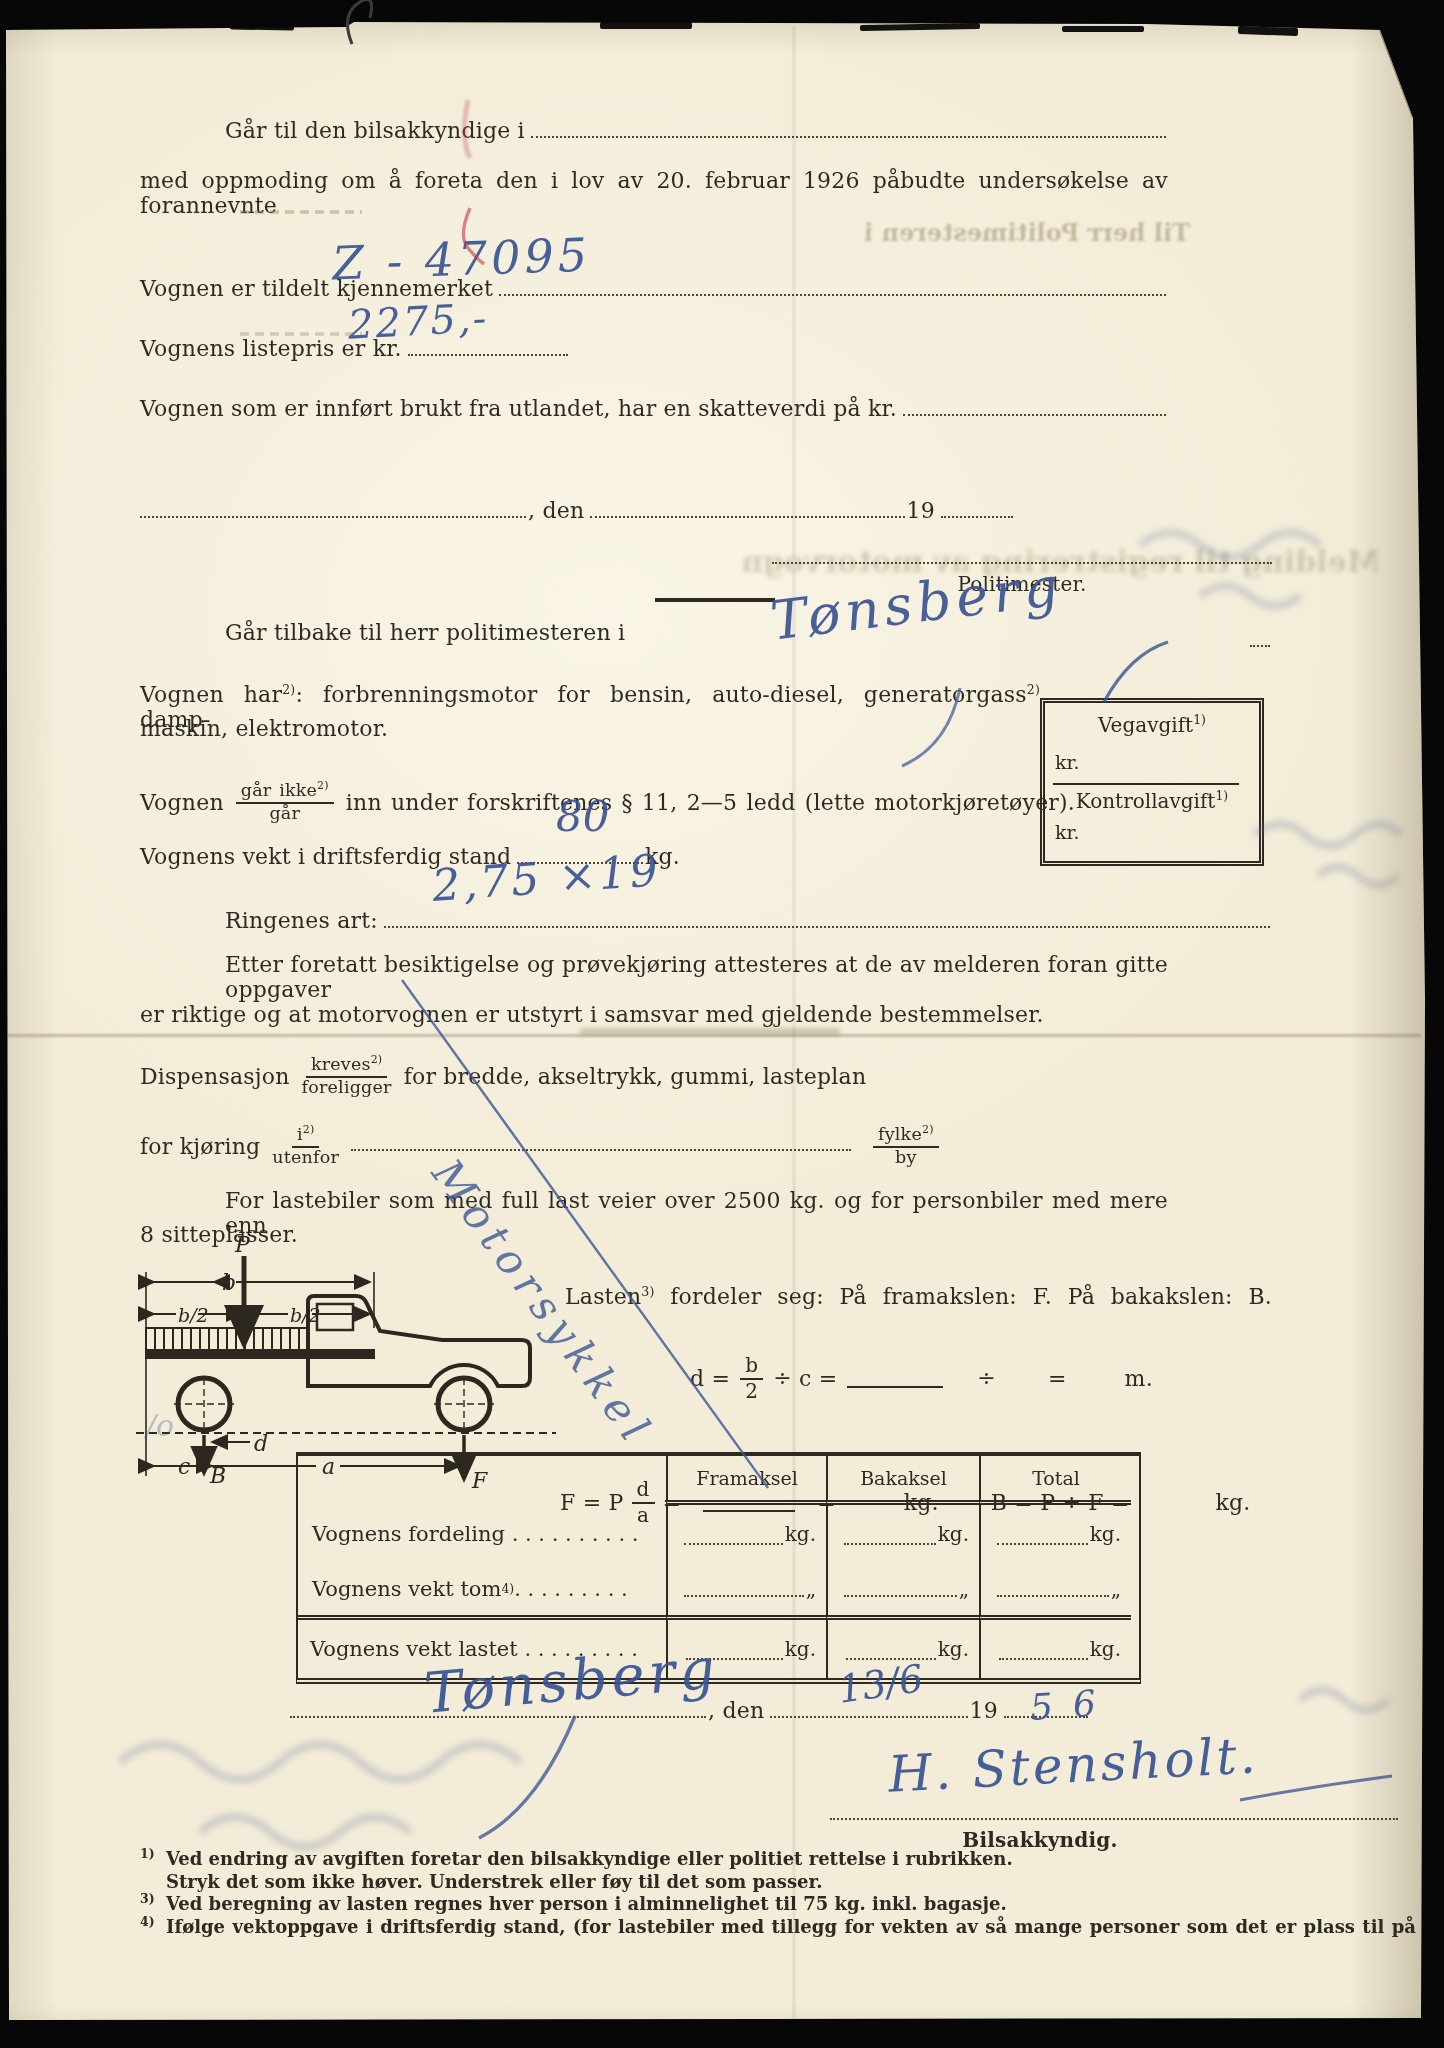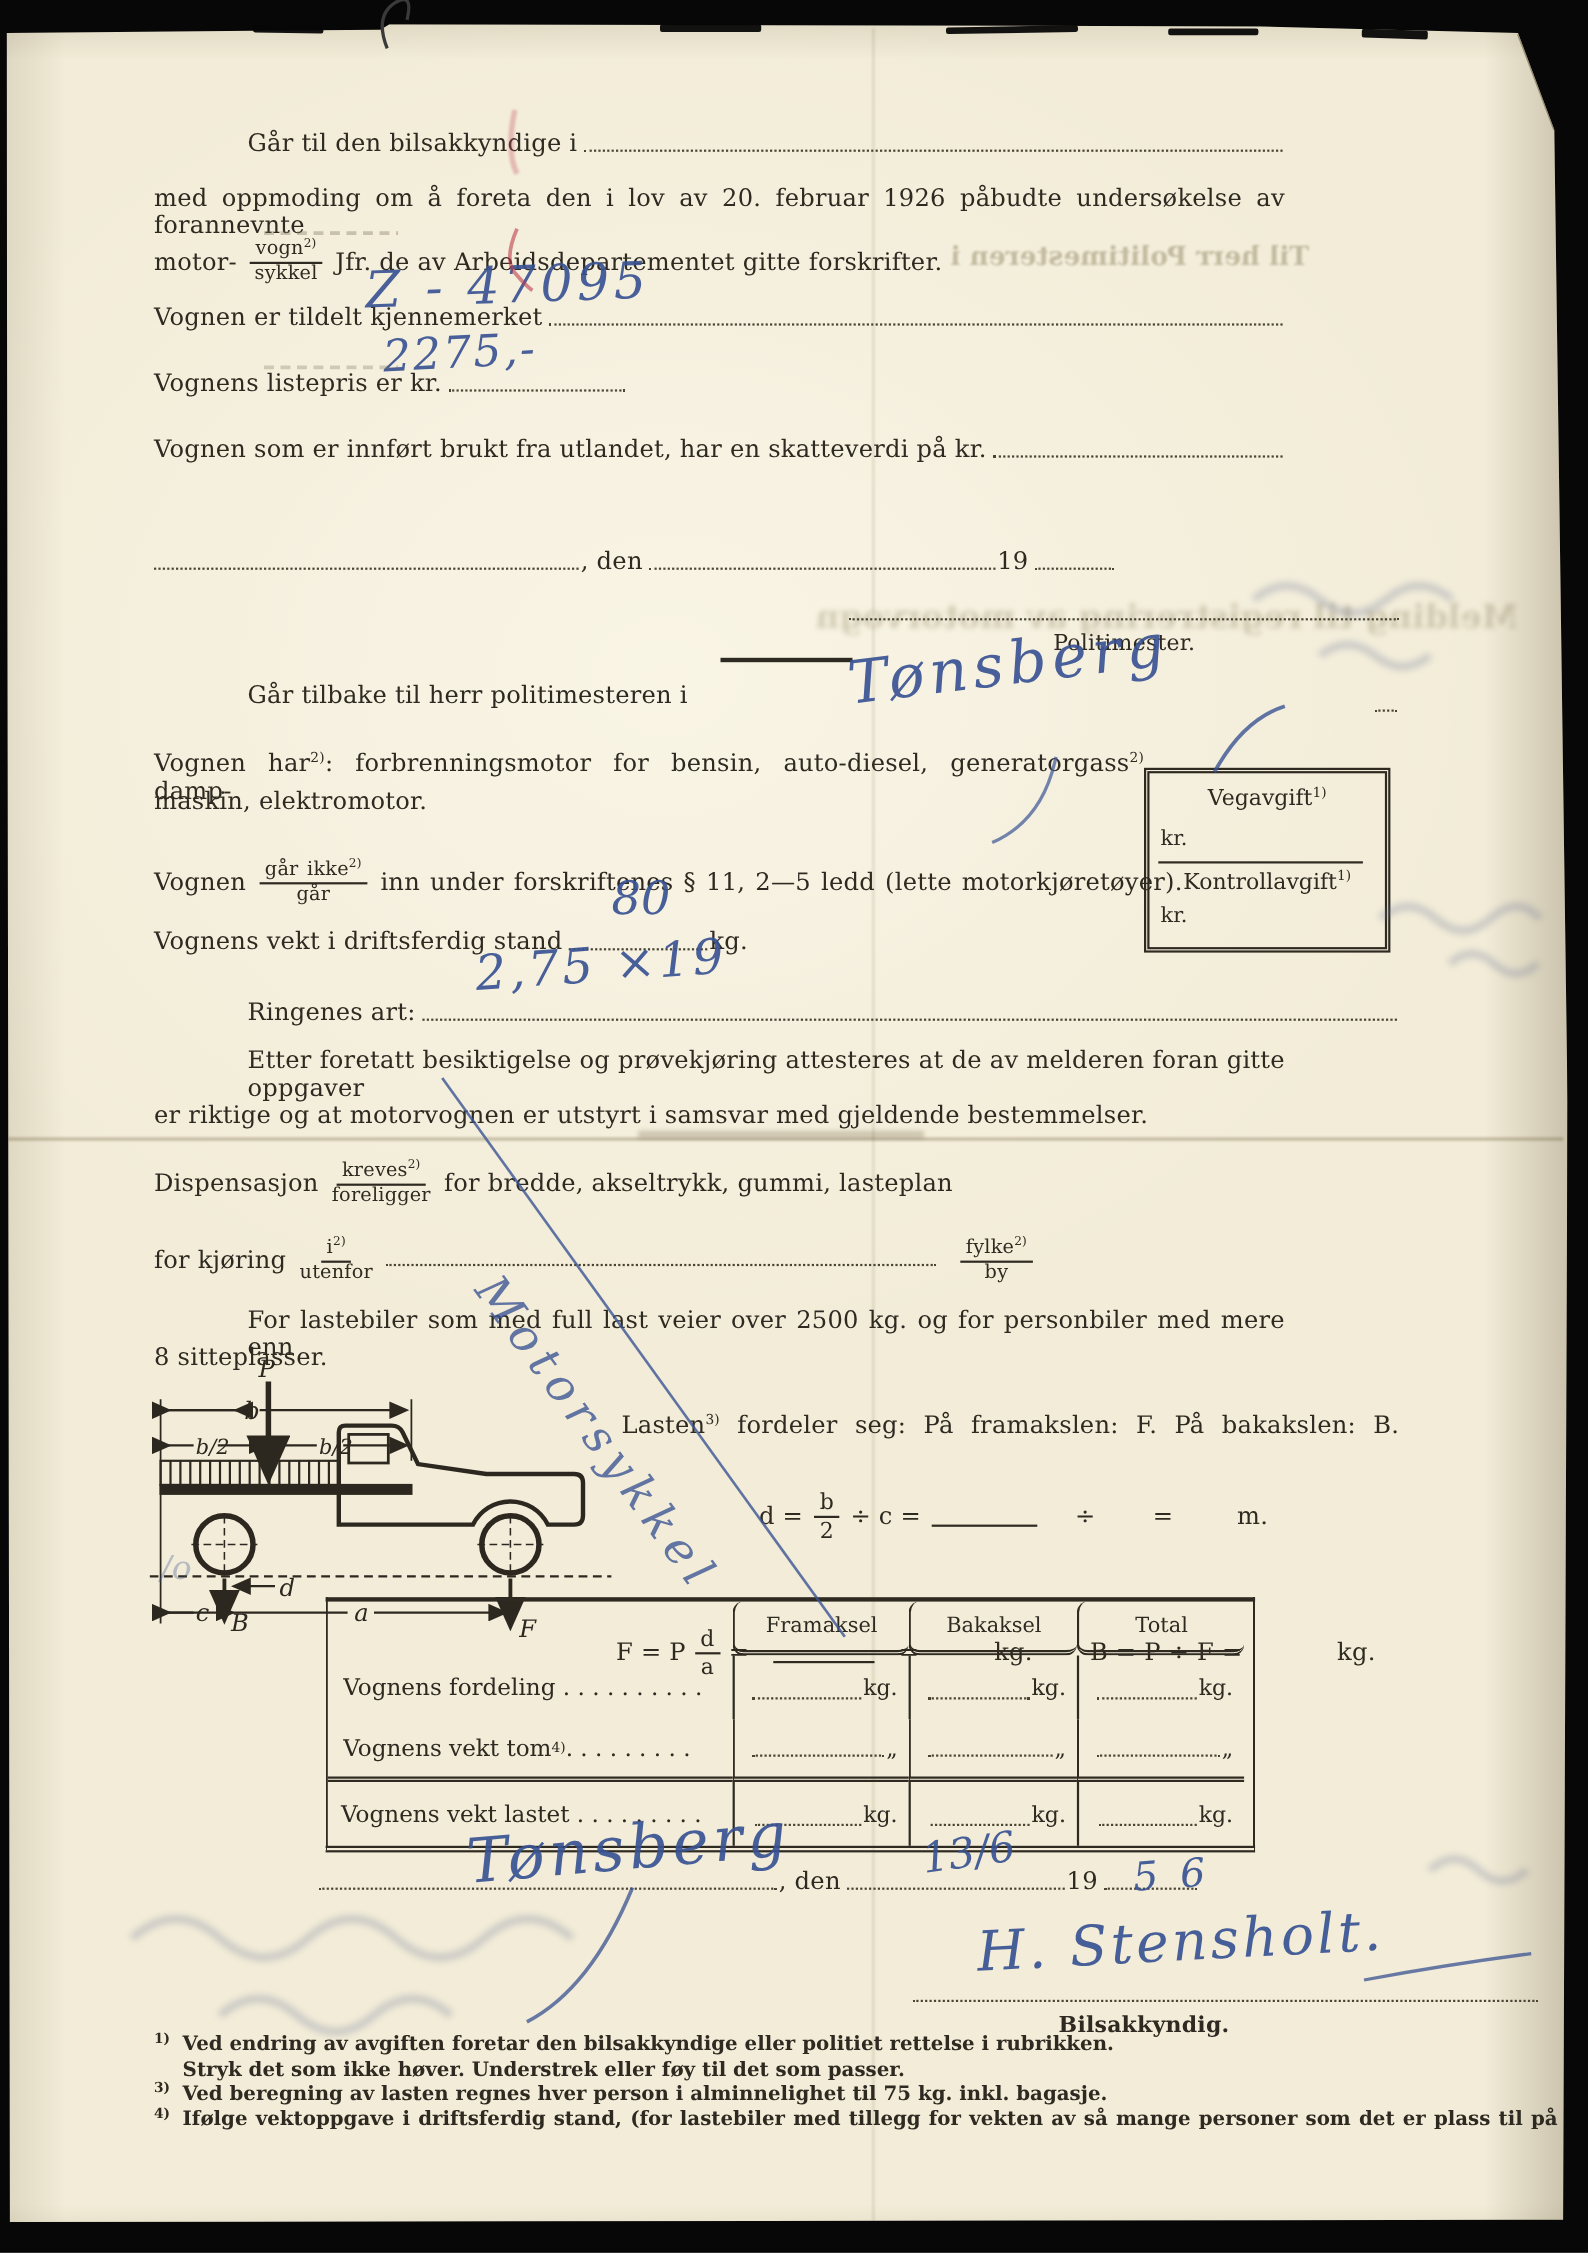--- a/index.html
+++ b/index.html
@@ -31,21 +31,21 @@
   .frac sup{font-size:11px;}
   .rule{position:absolute;background:var(--ink);}
   .box{position:absolute;left:1040px;top:698px;width:214px;height:158px;border:5px double var(--ink);
        font-size:20px;color:var(--ink);}
   .box .bc{text-align:center;margin-top:10px;}
   .box .bk{margin:14px 4px 0 10px;font-size:19px;}
   .box .bl{border-top:2.4px solid var(--ink);margin:10px 20px 0 8px;}
   .tbl{position:absolute;left:296px;top:1452px;width:841px;border:2.5px solid var(--ink);
        border-top-width:4px;border-bottom:6px double var(--ink);display:grid;
        grid-template-columns:368px 160px 153px 152px;color:var(--ink);}
-  .tbl .hc{height:44px;display:flex;align-items:center;justify-content:center;font-size:19px;border-radius:10px;}
+  .tbl .hc{height:44px;display:flex;align-items:center;justify-content:center;font-size:19px;}
   .tbl .hd{border-left:2px solid var(--ink);border-bottom:5px double var(--ink);}
   .tbl .lc{display:flex;align-items:center;padding-left:14px;font-size:21px;}
   .tbl .dc{border-left:2px solid var(--ink);display:flex;align-items:baseline;padding:0 10px;font-size:20px;}
   .tbl .r1{height:58px;}
   .tbl .r2{height:52px;border-bottom:5px double var(--ink);}
   .tbl .r3{height:58px;padding-left:12px;}
   .tbl .dc .dots{margin-bottom:18px;}
   .tbl .dc .unit{align-self:center;}
   .hw{position:absolute;font-family:"DejaVu Serif","Liberation Serif",serif;font-style:italic;
       color:rgba(56,82,146,.92);white-space:nowrap;}
@@ -71,28 +71,20 @@
   <div class="ghost" style="left:790px;top:218px;width:400px;font-size:24px;">Til herr Politimesteren i</div>
   <div class="ghost" style="left:620px;top:544px;width:760px;font-size:30px;filter:blur(2.2px);color:rgba(138,126,92,.34);">Melding til registrering av motorvogn</div>
 
   <div class="row" style="left:225px;top:118px;width:943px;">
     <span>Går til den bilsakkyndige i</span>
     <span class="dots"></span>
   </div>
 
   <div class="txt jl" style="left:140px;top:168px;width:1028px;">med oppmoding om å foreta den i lov av 20. februar 1926 påbudte undersøkelse av forannevnte</div>
 
-  <div class="fx" style="left:140px;top:206px;height:64px;">
-    <span>motor-</span>
-    <span class="frac">
-      <span class="ft">vogn<sup>2)</sup></span>
-      <span>sykkel</span>
-    </span>
-    <span>Jfr. de av Arbeidsdepartementet gitte forskrifter.</span>
-  </div>
 
   <div class="row" style="left:140px;top:276px;width:1028px;">
     <span>Vognen er tildelt kjennemerket</span>
     <span class="dots"></span>
   </div>
 
   <div class="row" style="left:140px;top:336px;width:430px;">
     <span>Vognens listepris er kr.</span>
     <span class="dots"></span>
   </div>

